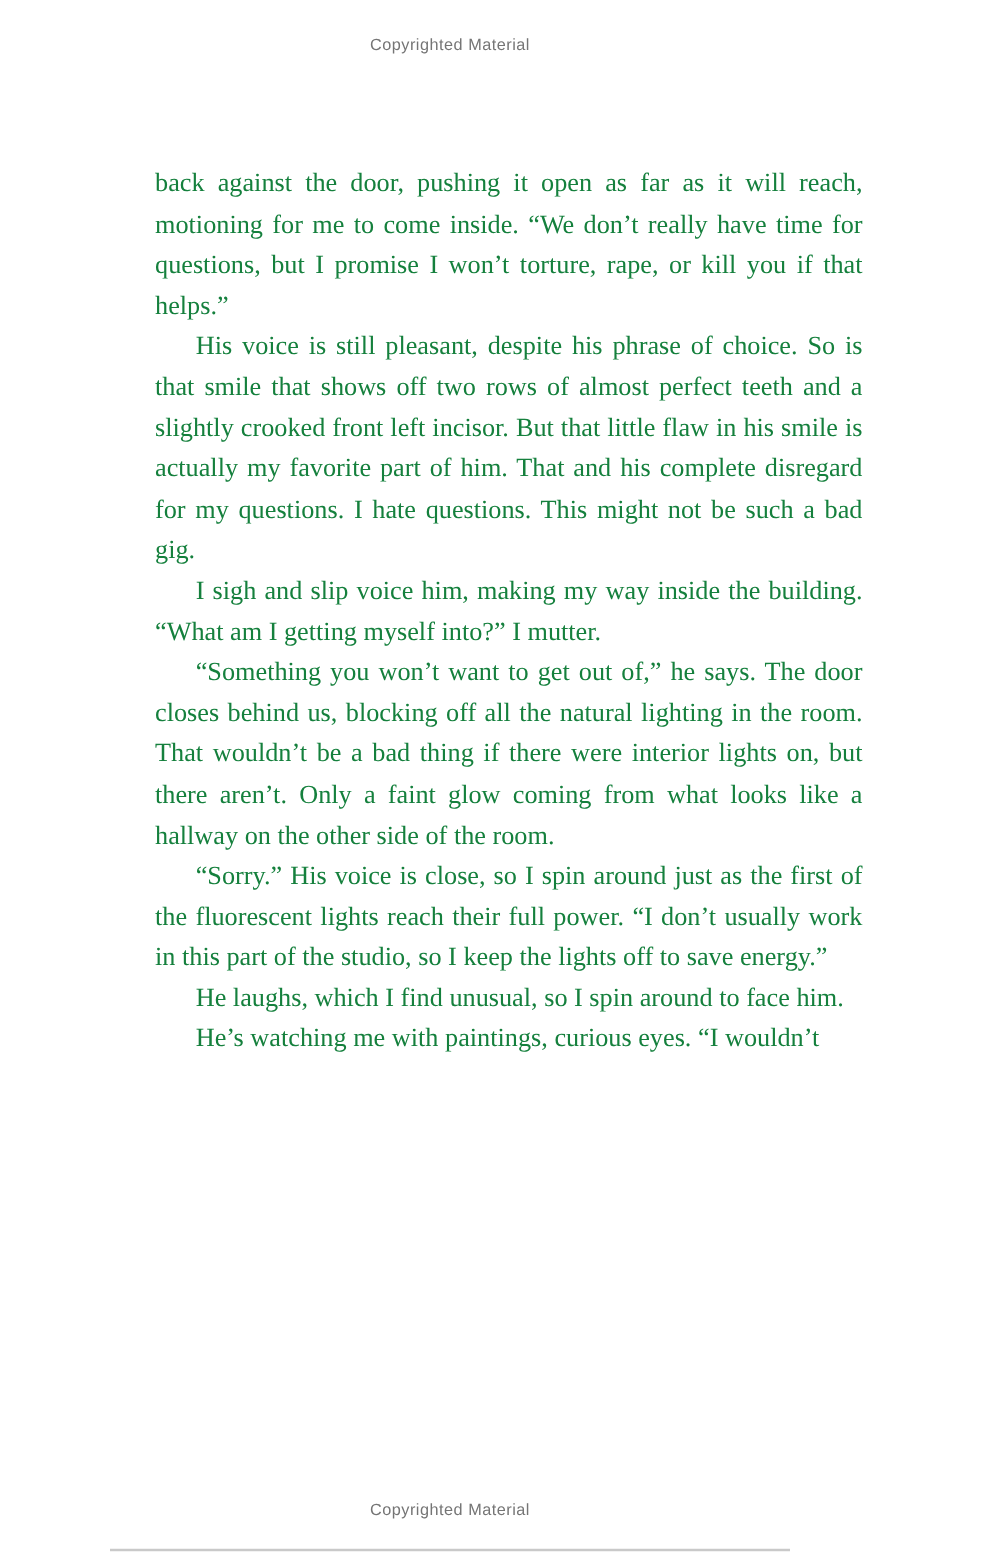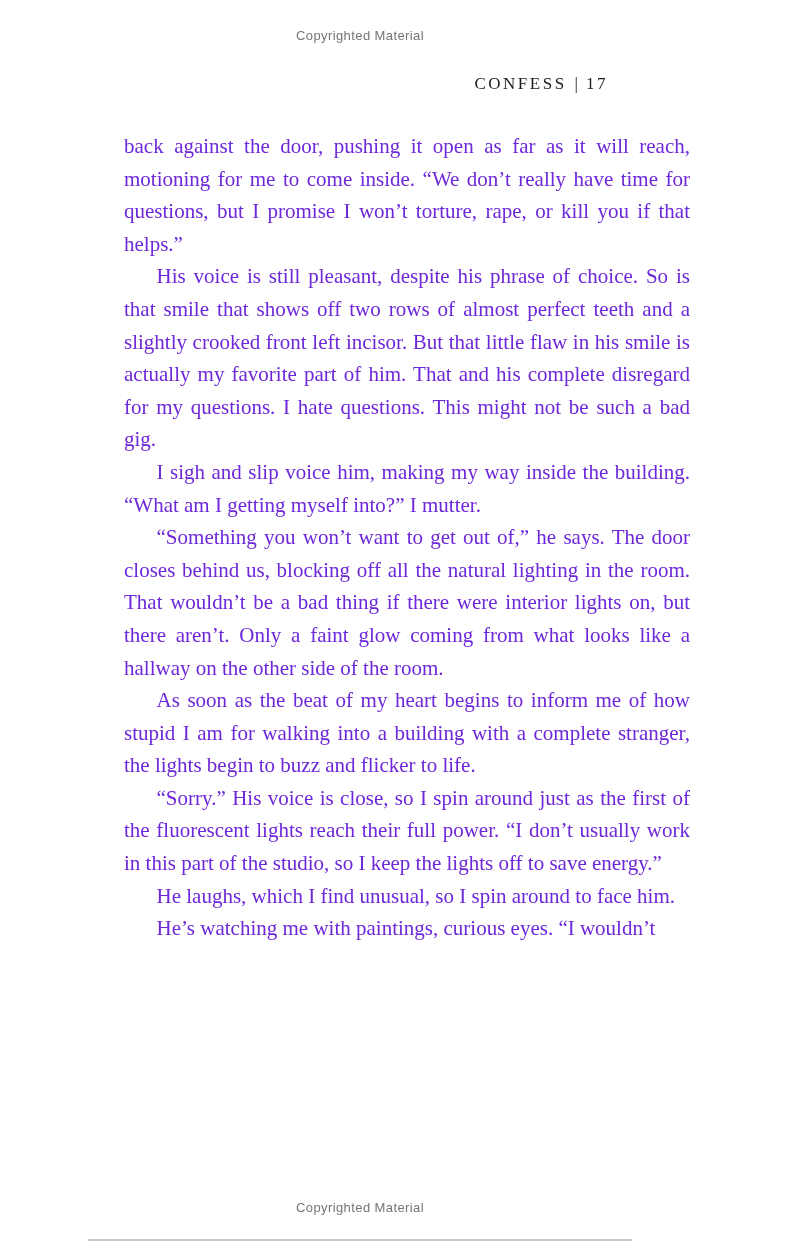--- a/index.html
+++ b/index.html
@@ -52,47 +52,43 @@
     letter-spacing: 0;
   }
   .body-text {
     position: absolute;
     top: 130px;
     left: 124px;
     width: 566px;
     font-size: 21px;
     line-height: 32.6px;
     text-align: justify;
-    color: #6d28d9;
+    color: #15803d;
   }
   .body-text p {
     margin: 0;
     text-indent: 1.55em;
   }
   .body-text p.no-indent {
     text-indent: 0;
   }
 </style>
 </head>
 <body>
 
 <div class="page">
 
   <div class="copyright top">Copyrighted Material</div>
 
-  <div class="running-head">
-    <span>CONFESS</span><span class="sep">|</span><span>17</span>
-  </div>
 
   <div class="body-text">
     <p class="no-indent">back against the door, pushing it open as far as it will reach, motioning for me to come inside. “We don’t really have time for questions, but I promise I won’t torture, rape, or kill you if that helps.”</p>
     <p>His voice is still pleasant, despite his phrase of choice. So is that smile that shows off two rows of almost perfect teeth and a slightly crooked front left incisor. But that little flaw in his smile is actually my favorite part of him. That and his complete disregard for my questions. I hate questions. This might not be such a bad gig.</p>
     <p>I sigh and slip voice him, making my way inside the building. “What am I getting myself into?” I mutter.</p>
     <p>“Something you won’t want to get out of,” he says. The door closes behind us, blocking off all the natural lighting in the room. That wouldn’t be a bad thing if there were interior lights on, but there aren’t. Only a faint glow coming from what looks like a hallway on the other side of the room.</p>
-    <p>As soon as the beat of my heart begins to inform me of how stupid I am for walking into a building with a complete stranger, the lights begin to buzz and flicker to life.</p>
     <p>“Sorry.” His voice is close, so I spin around just as the first of the fluorescent lights reach their full power. “I don’t usually work in this part of the studio, so I keep the lights off to save energy.”</p>
     <p>He laughs, which I find unusual, so I spin around to face him.</p>
     <p>He’s watching me with paintings, curious eyes. “I wouldn’t</p>
   </div>
 
   <div class="copyright bottom">Copyrighted Material</div>
 
   <div class="page-edge"></div>
 
 </div>

